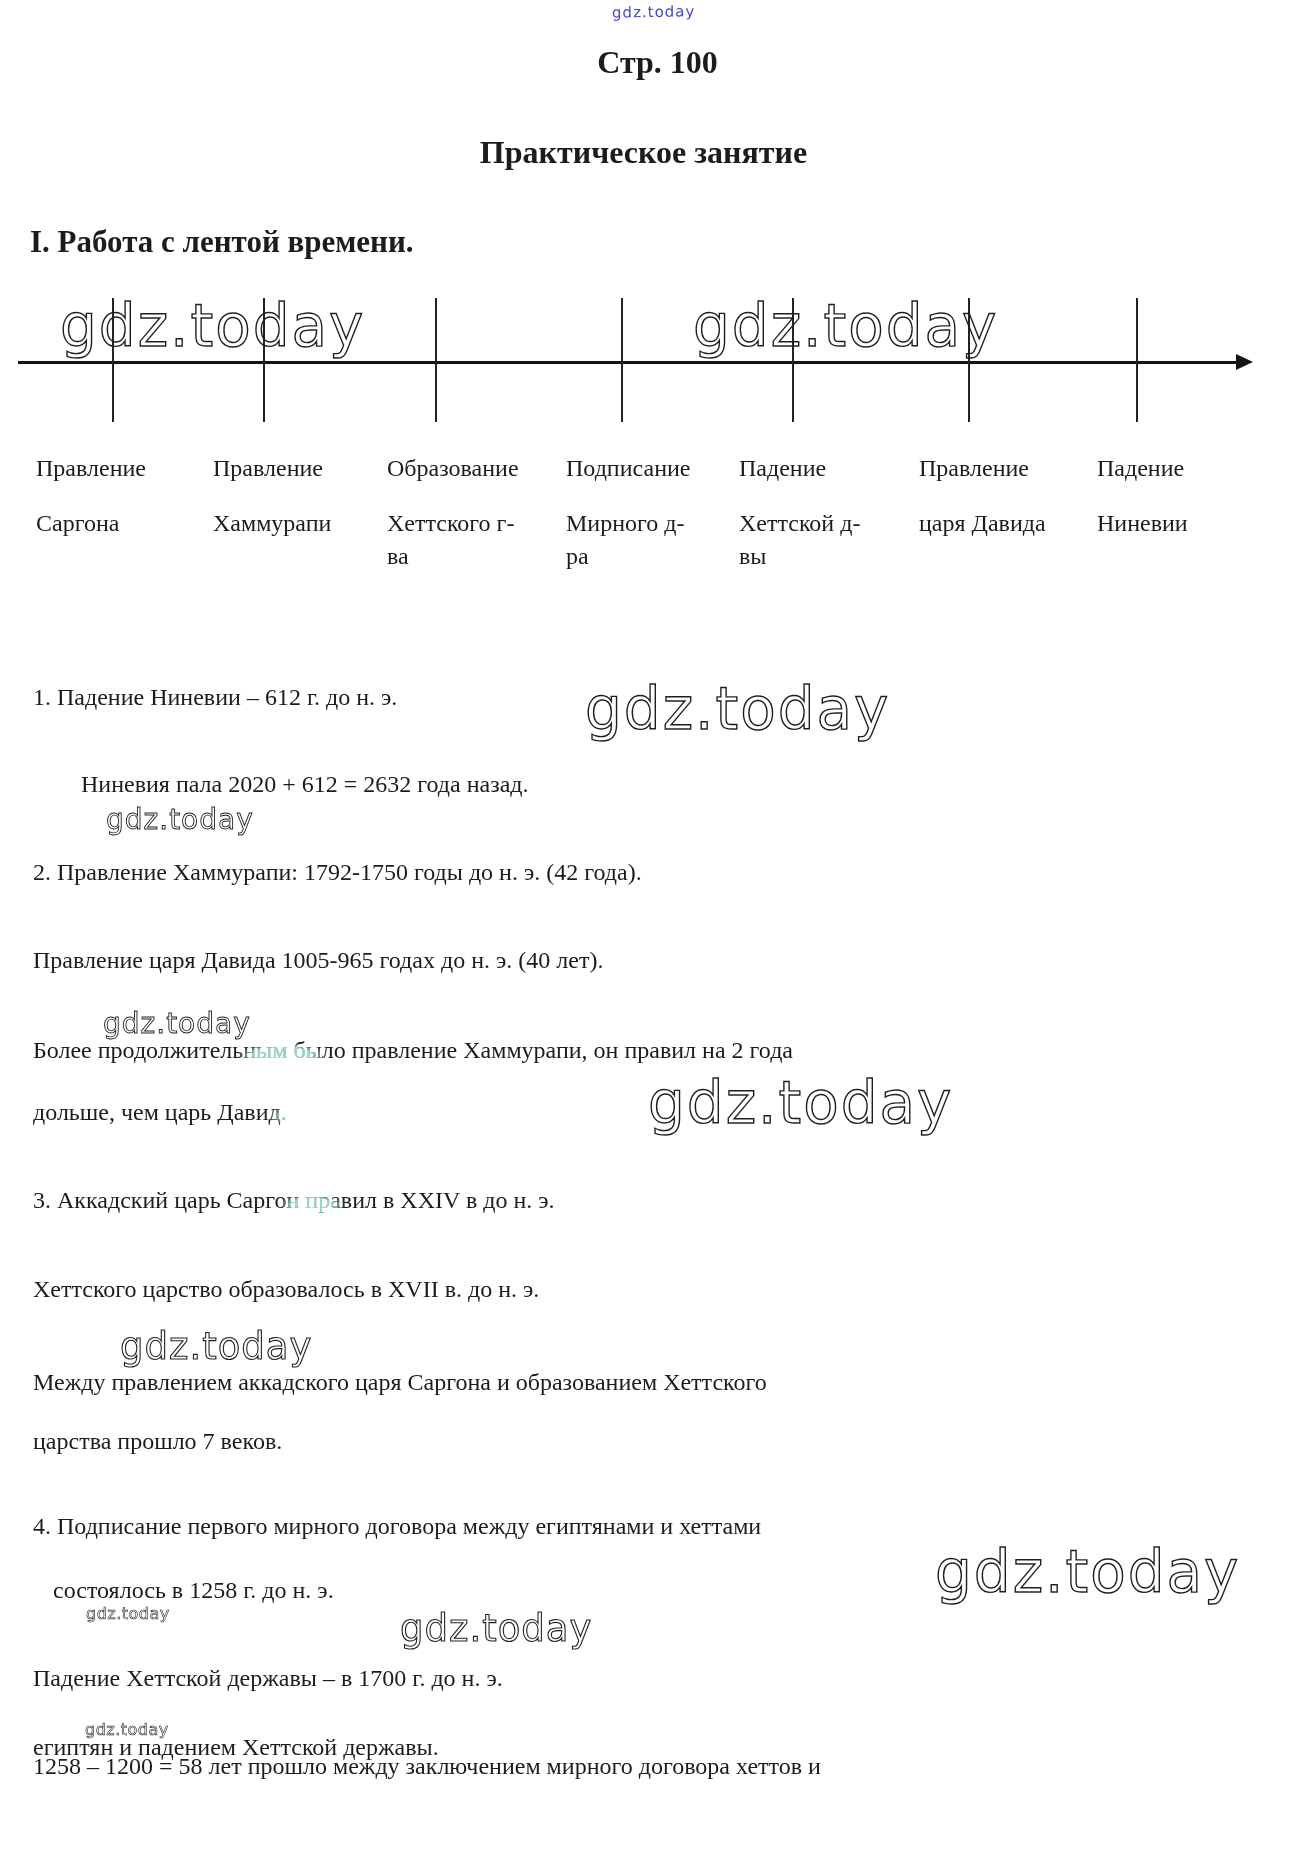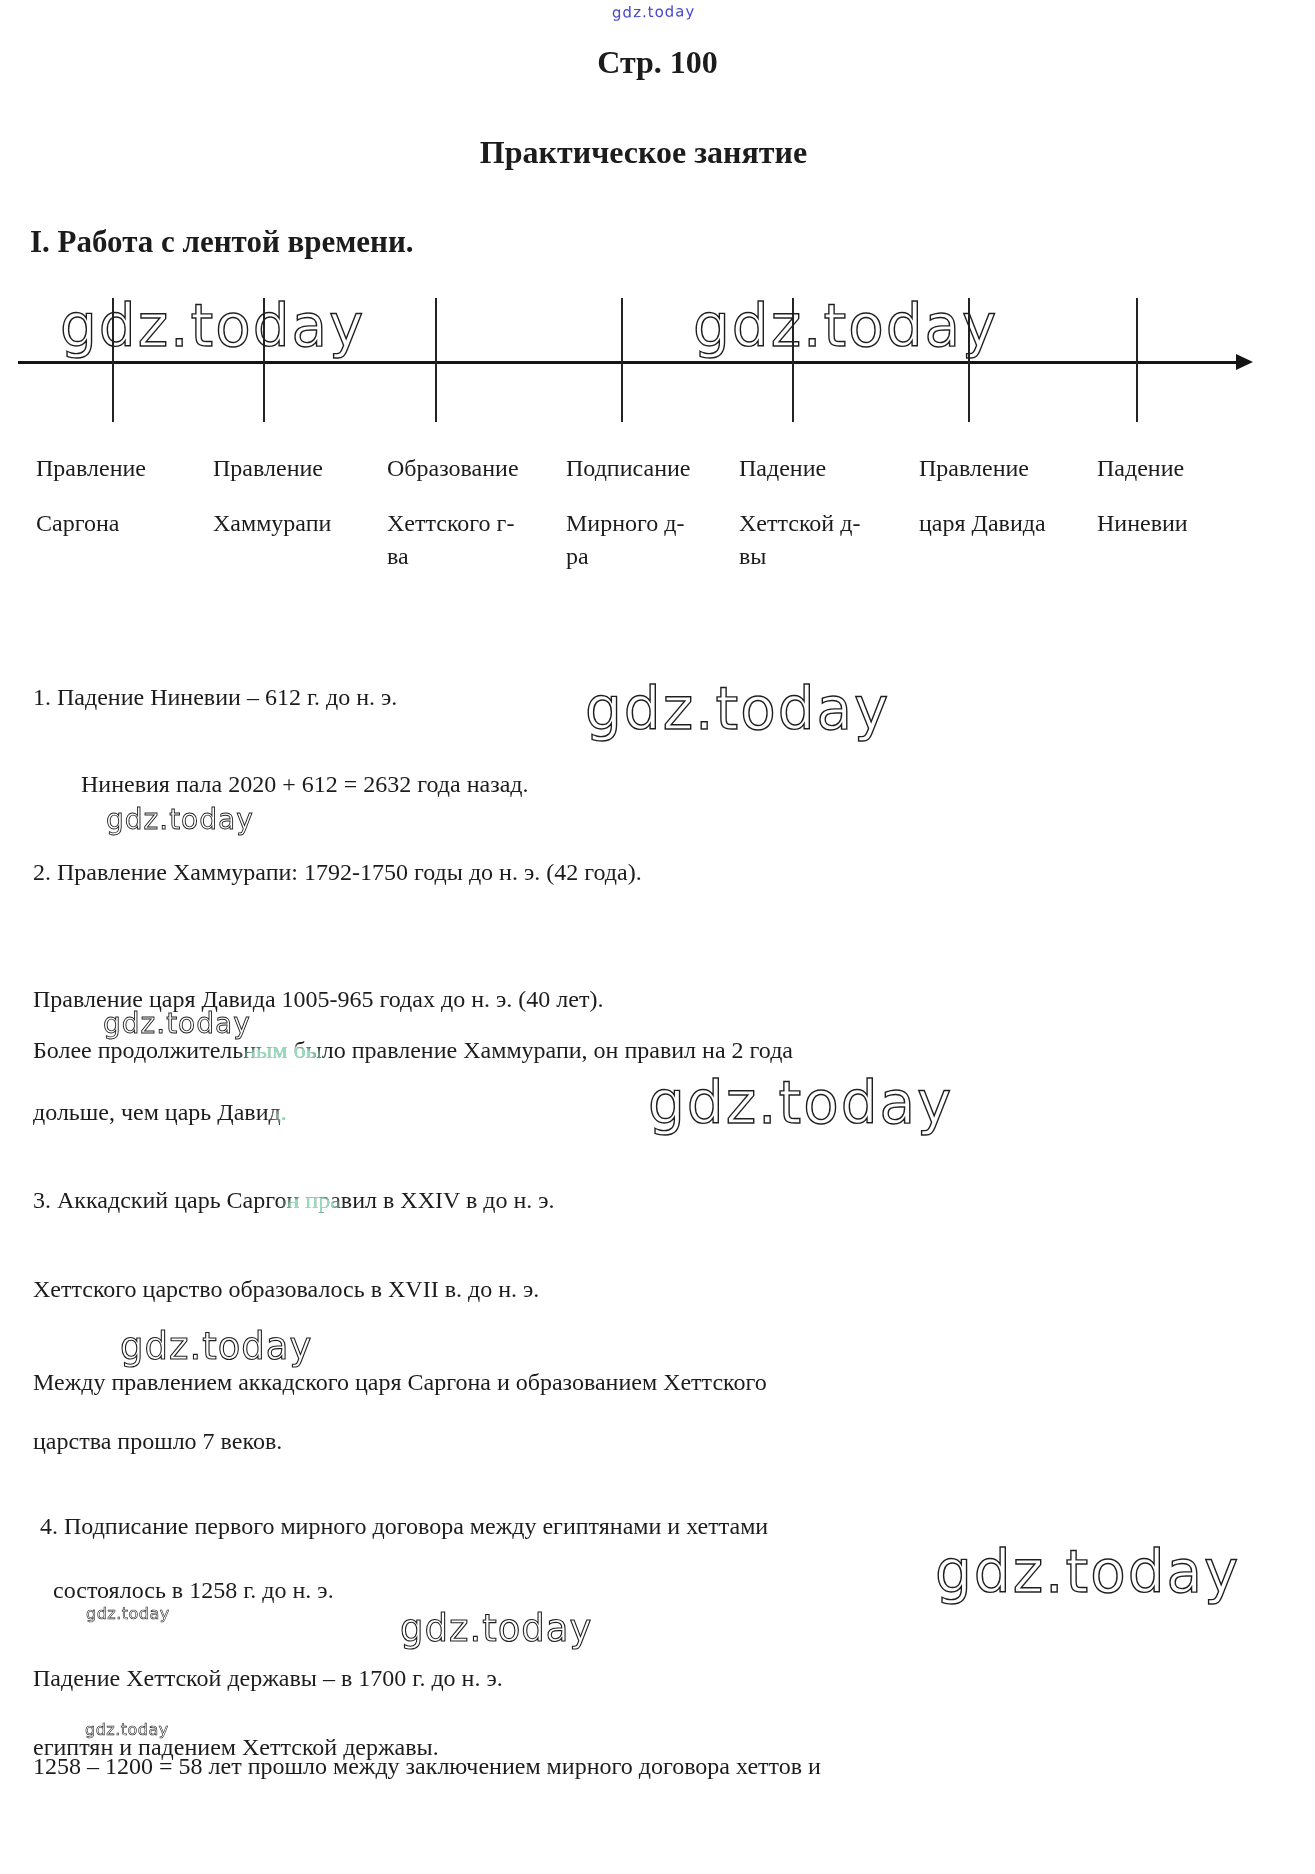--- a/index.html
+++ b/index.html
@@ -96,28 +96,28 @@
   <div class="event" style="left:1097px;">
     <span class="el1">Падение</span>
     <span class="el2">Ниневии</span>
     <span class="el3"></span>
   </div>
 </div>
 
 <div class="line" style="top:684px;">1. Падение Ниневии – 612 г. до н. э.</div>
 <div class="line" style="top:771px;margin-left:48px;">Ниневия пала 2020 + 612 = 2632 года назад.</div>
 <div class="line" style="top:859px;">2. Правление Хаммурапи: 1792-1750 годы до н. э. (42 года).</div>
-<div class="line" style="top:986px;">Правление царя Давида 1005-965 годах до н. э. (40 лет).</div>
+<div class="line" style="top:947px;">Правление царя Давида 1005-965 годах до н. э. (40 лет).</div>
 <div class="line" style="top:1037px;">Более продолжительным было правление Хаммурапи, он правил на 2 года</div>
 <div class="line" style="top:1099px;">дольше, чем царь Давид.</div>
 <div class="line" style="top:1187px;">3. Аккадский царь Саргон правил в XXIV в до н. э.</div>
 <div class="line" style="top:1276px;">Хеттского царство образовалось в XVII в. до н. э.</div>
 <div class="line" style="top:1369px;text-align:center;">Между правлением аккадского царя Саргона и образованием Хеттского</div>
 <div class="line" style="top:1428px;">царства прошло 7 веков.</div>
-<div class="line" style="top:1513px;margin-left:7px;">4. Подписание первого мирного договора между египтянами и хеттами</div>
+<div class="line" style="top:1513px;">4. Подписание первого мирного договора между египтянами и хеттами</div>
 <div class="line" style="top:1577px;margin-left:20px;">состоялось в 1258 г. до н. э.</div>
 <div class="line" style="top:1665px;">Падение Хеттской державы – в 1700 г. до н. э.</div>
 <div class="line" style="top:1753px;">1258 – 1200 = 58 лет прошло между заключением мирного договора хеттов и</div>
 <div class="line" style="top:1734px;text-align:center;">египтян и падением Хеттской державы.</div>
 
 <div class="wm wm-xl" style="left:585px;top:680px;">gdz.today</div>
 <div class="wm wm-sm" style="left:106px;top:806px;">gdz.today</div>
 <div class="wm wm-sm" style="left:103px;top:1010px;">gdz.today</div>
 <div class="wm wm-xl" style="left:648px;top:1074px;">gdz.today</div>
 <div class="wm wm-md" style="left:120px;top:1328px;">gdz.today</div>

